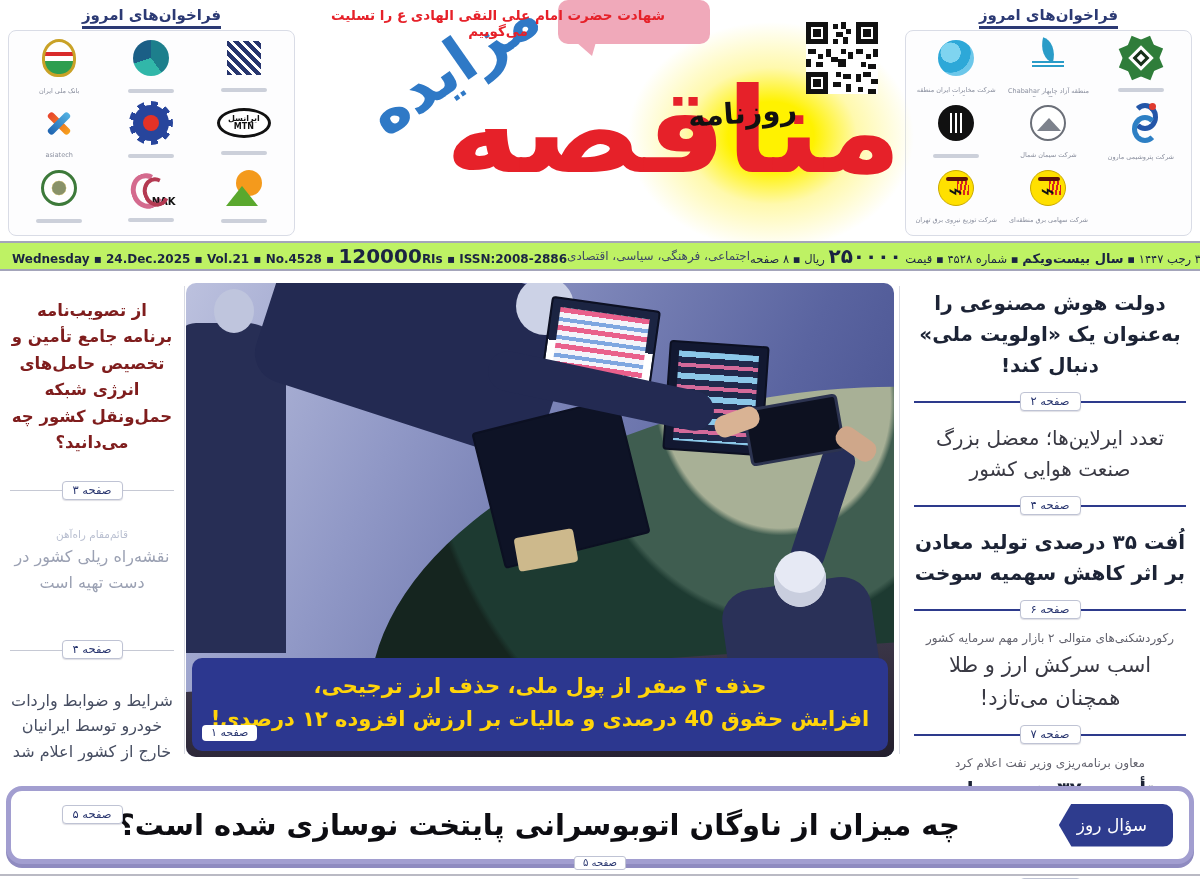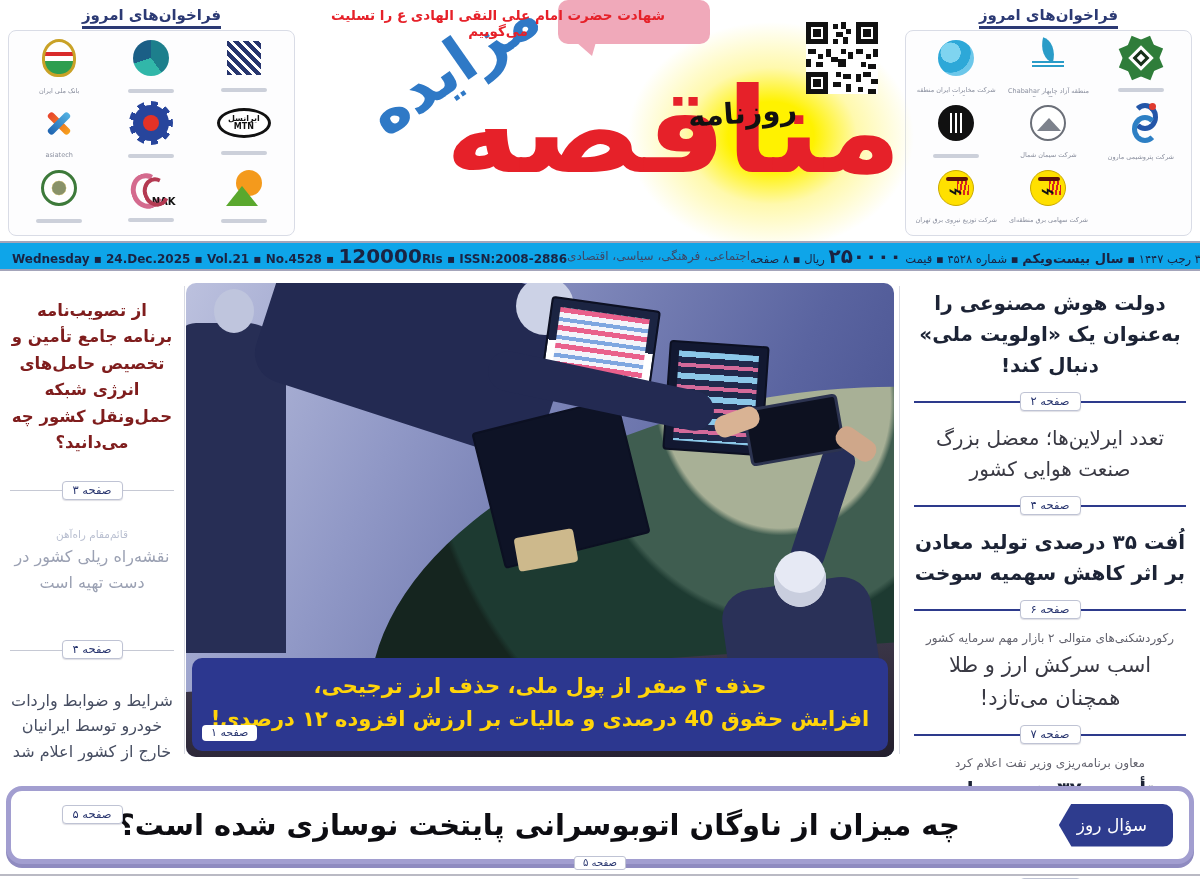--- a/index.html
+++ b/index.html
@@ -94,21 +94,21 @@
           font-size:13.5px; font-weight:bold; color:#e62129; z-index:3; }
   .title-red { position:absolute; right:298px; top:58px; direction:rtl; color:#e62129; font-weight:bold;
           font-size:118px; line-height:1.25; transform:scaleX(1.06); transform-origin:right; z-index:2; }
   .title-blue { position:absolute; left:338px; top:28px; width:230px; text-align:center; direction:rtl;
           color:#2f79c6; font-weight:bold; font-size:62px; transform:rotate(-35deg); z-index:1; }
   .rooznameh { position:absolute; left:688px; top:96px; direction:rtl; color:#111; font-weight:bold;
           font-size:29px; transform:rotate(-4deg); z-index:2; }
   .qr { position:absolute; left:806px; top:22px; width:72px; height:72px; z-index:3; }
 
   
-  .datebar { position:absolute; left:0; top:241px; width:1200px; height:30px; background:#0ea5e9;
+  .datebar { position:absolute; left:0; top:241px; width:1200px; height:30px; background:#bef264;
           border-top:2px solid #a4a5ba; border-bottom:2px solid #a4a5ba;
           display:flex; align-items:center; justify-content:space-between; padding:12px 12px; }
   .d-en { font-size:12px; font-weight:bold; color:#1a2342; white-space:nowrap; }
   .d-en .big { font-size:20px; }
   .d-cat { font-size:12px; color:#3e4766; direction:rtl; white-space:nowrap; }
   .d-fa { font-size:11.5px; color:#1a2342; direction:rtl; white-space:nowrap; }
   .d-fa .yr { font-weight:bold; font-size:13px; }
   .d-fa .big { font-size:20px; font-weight:bold; }
 
   

